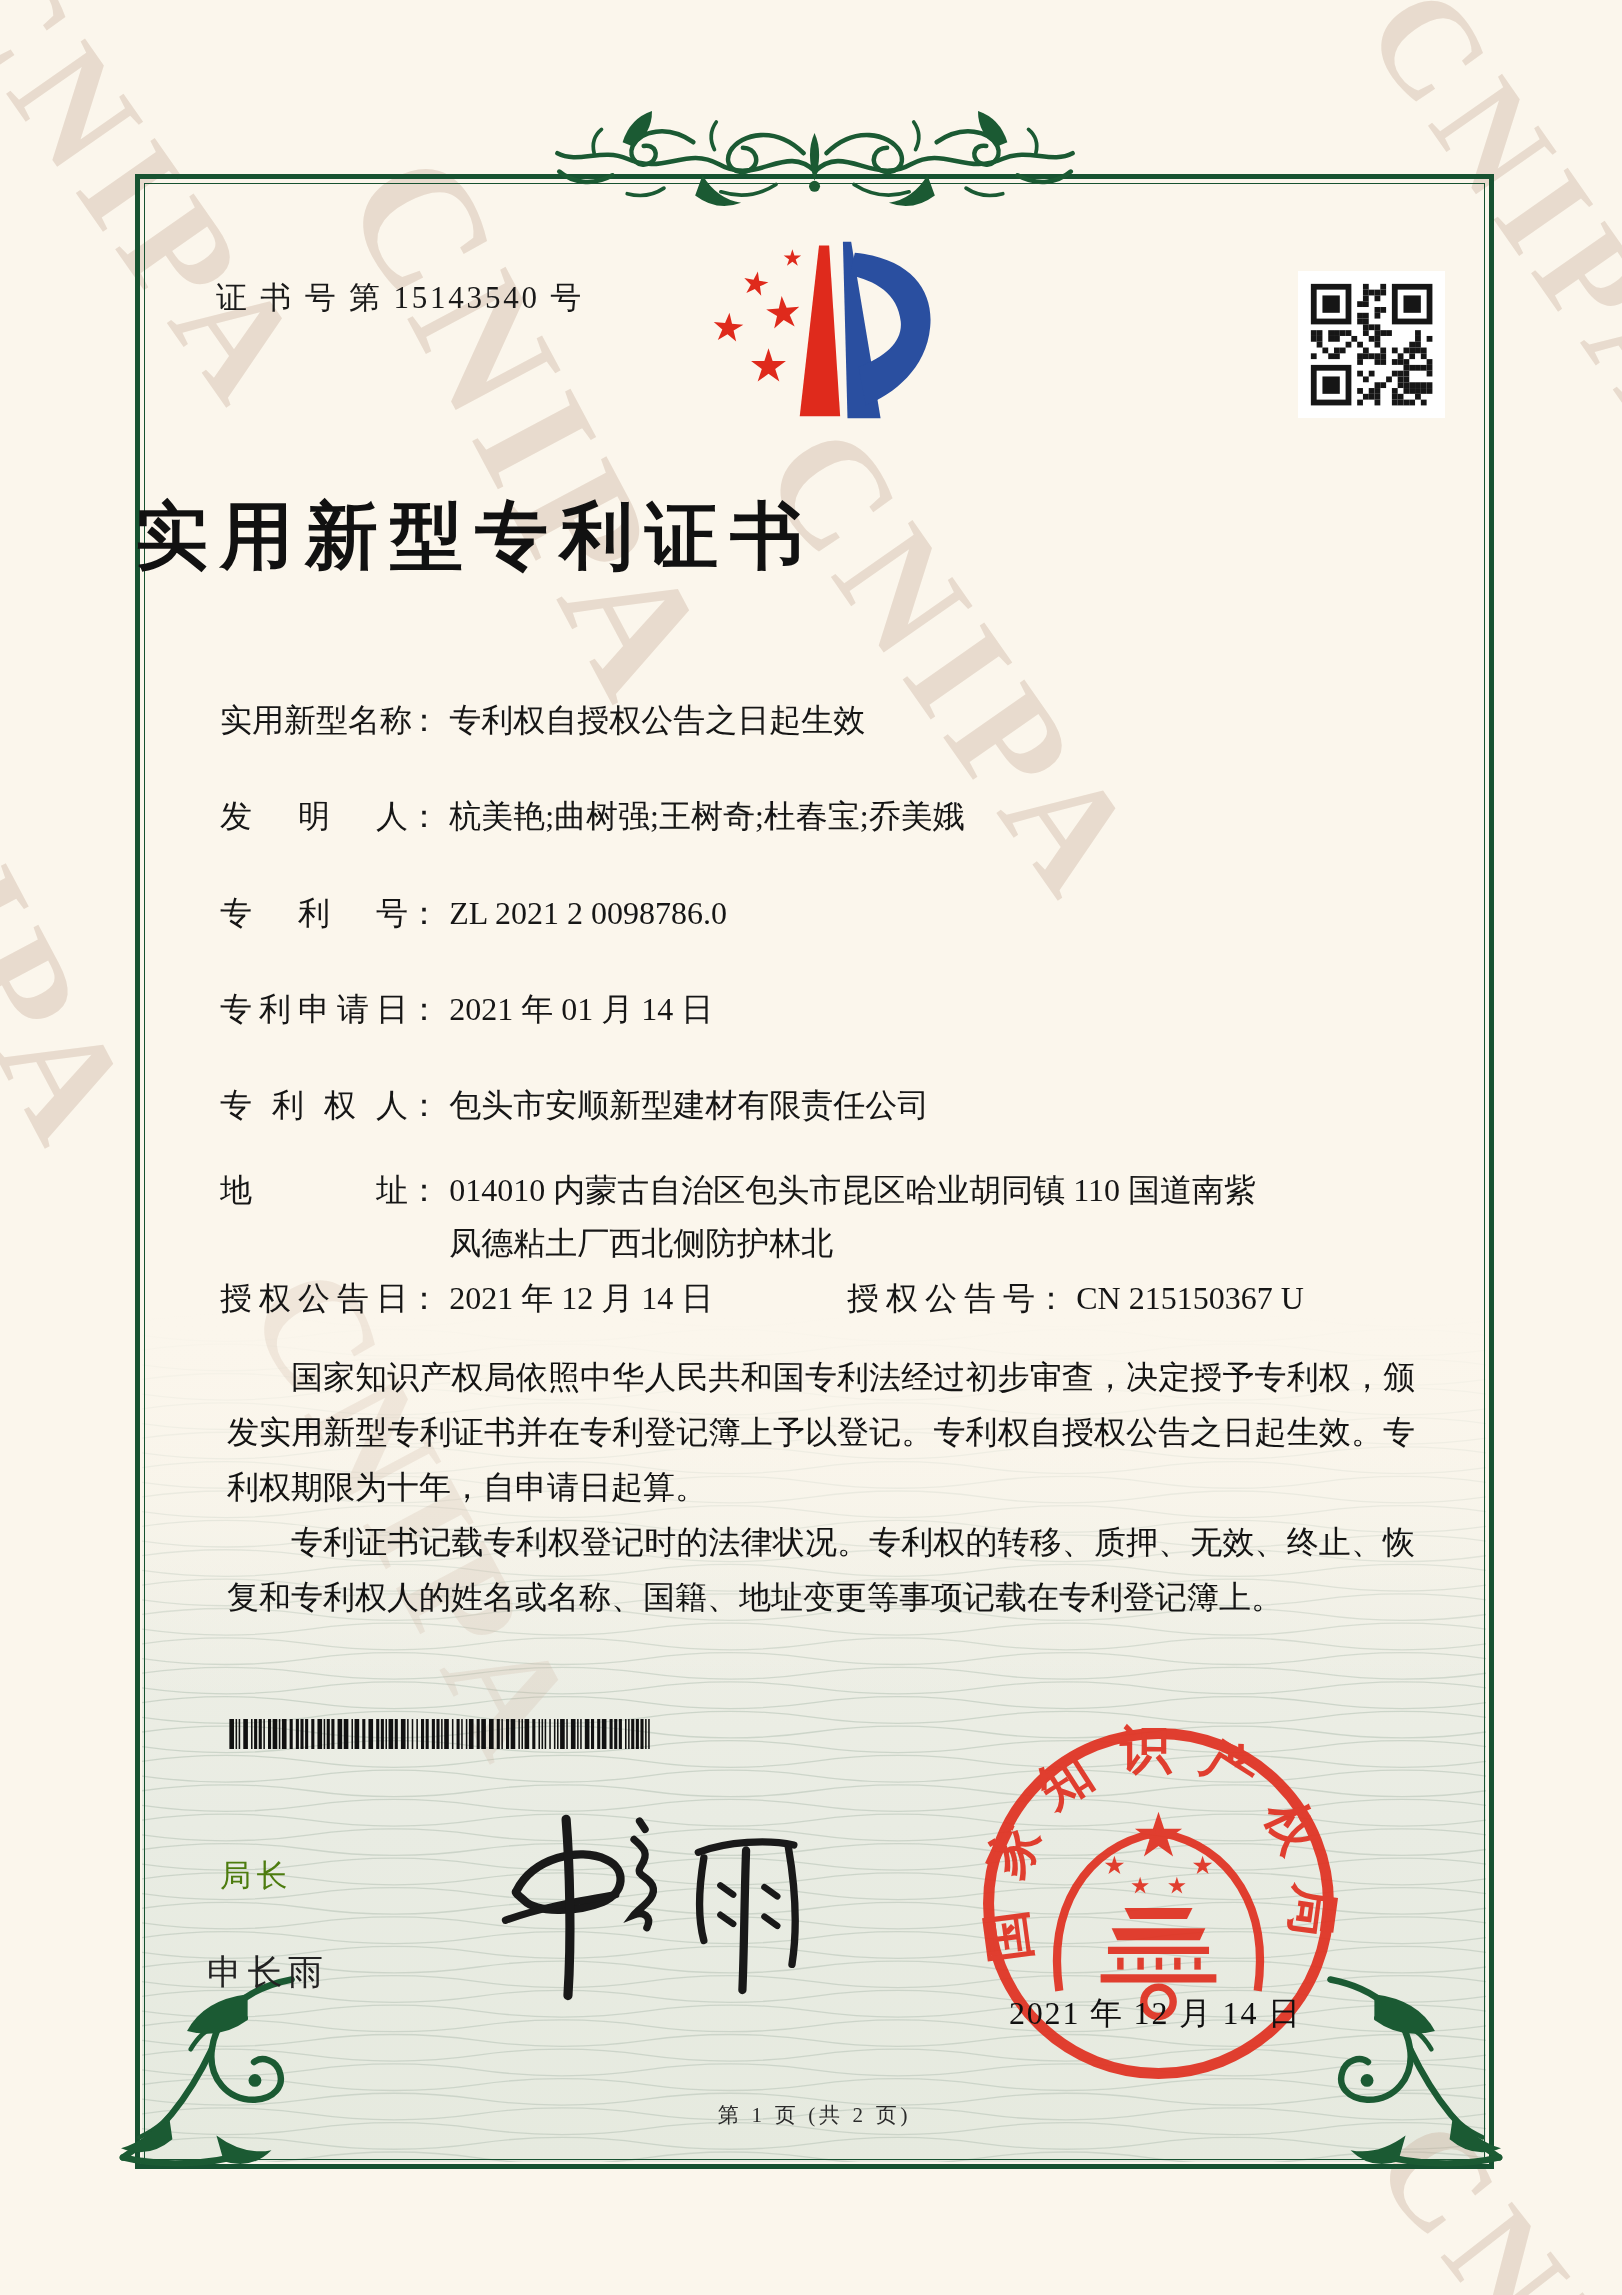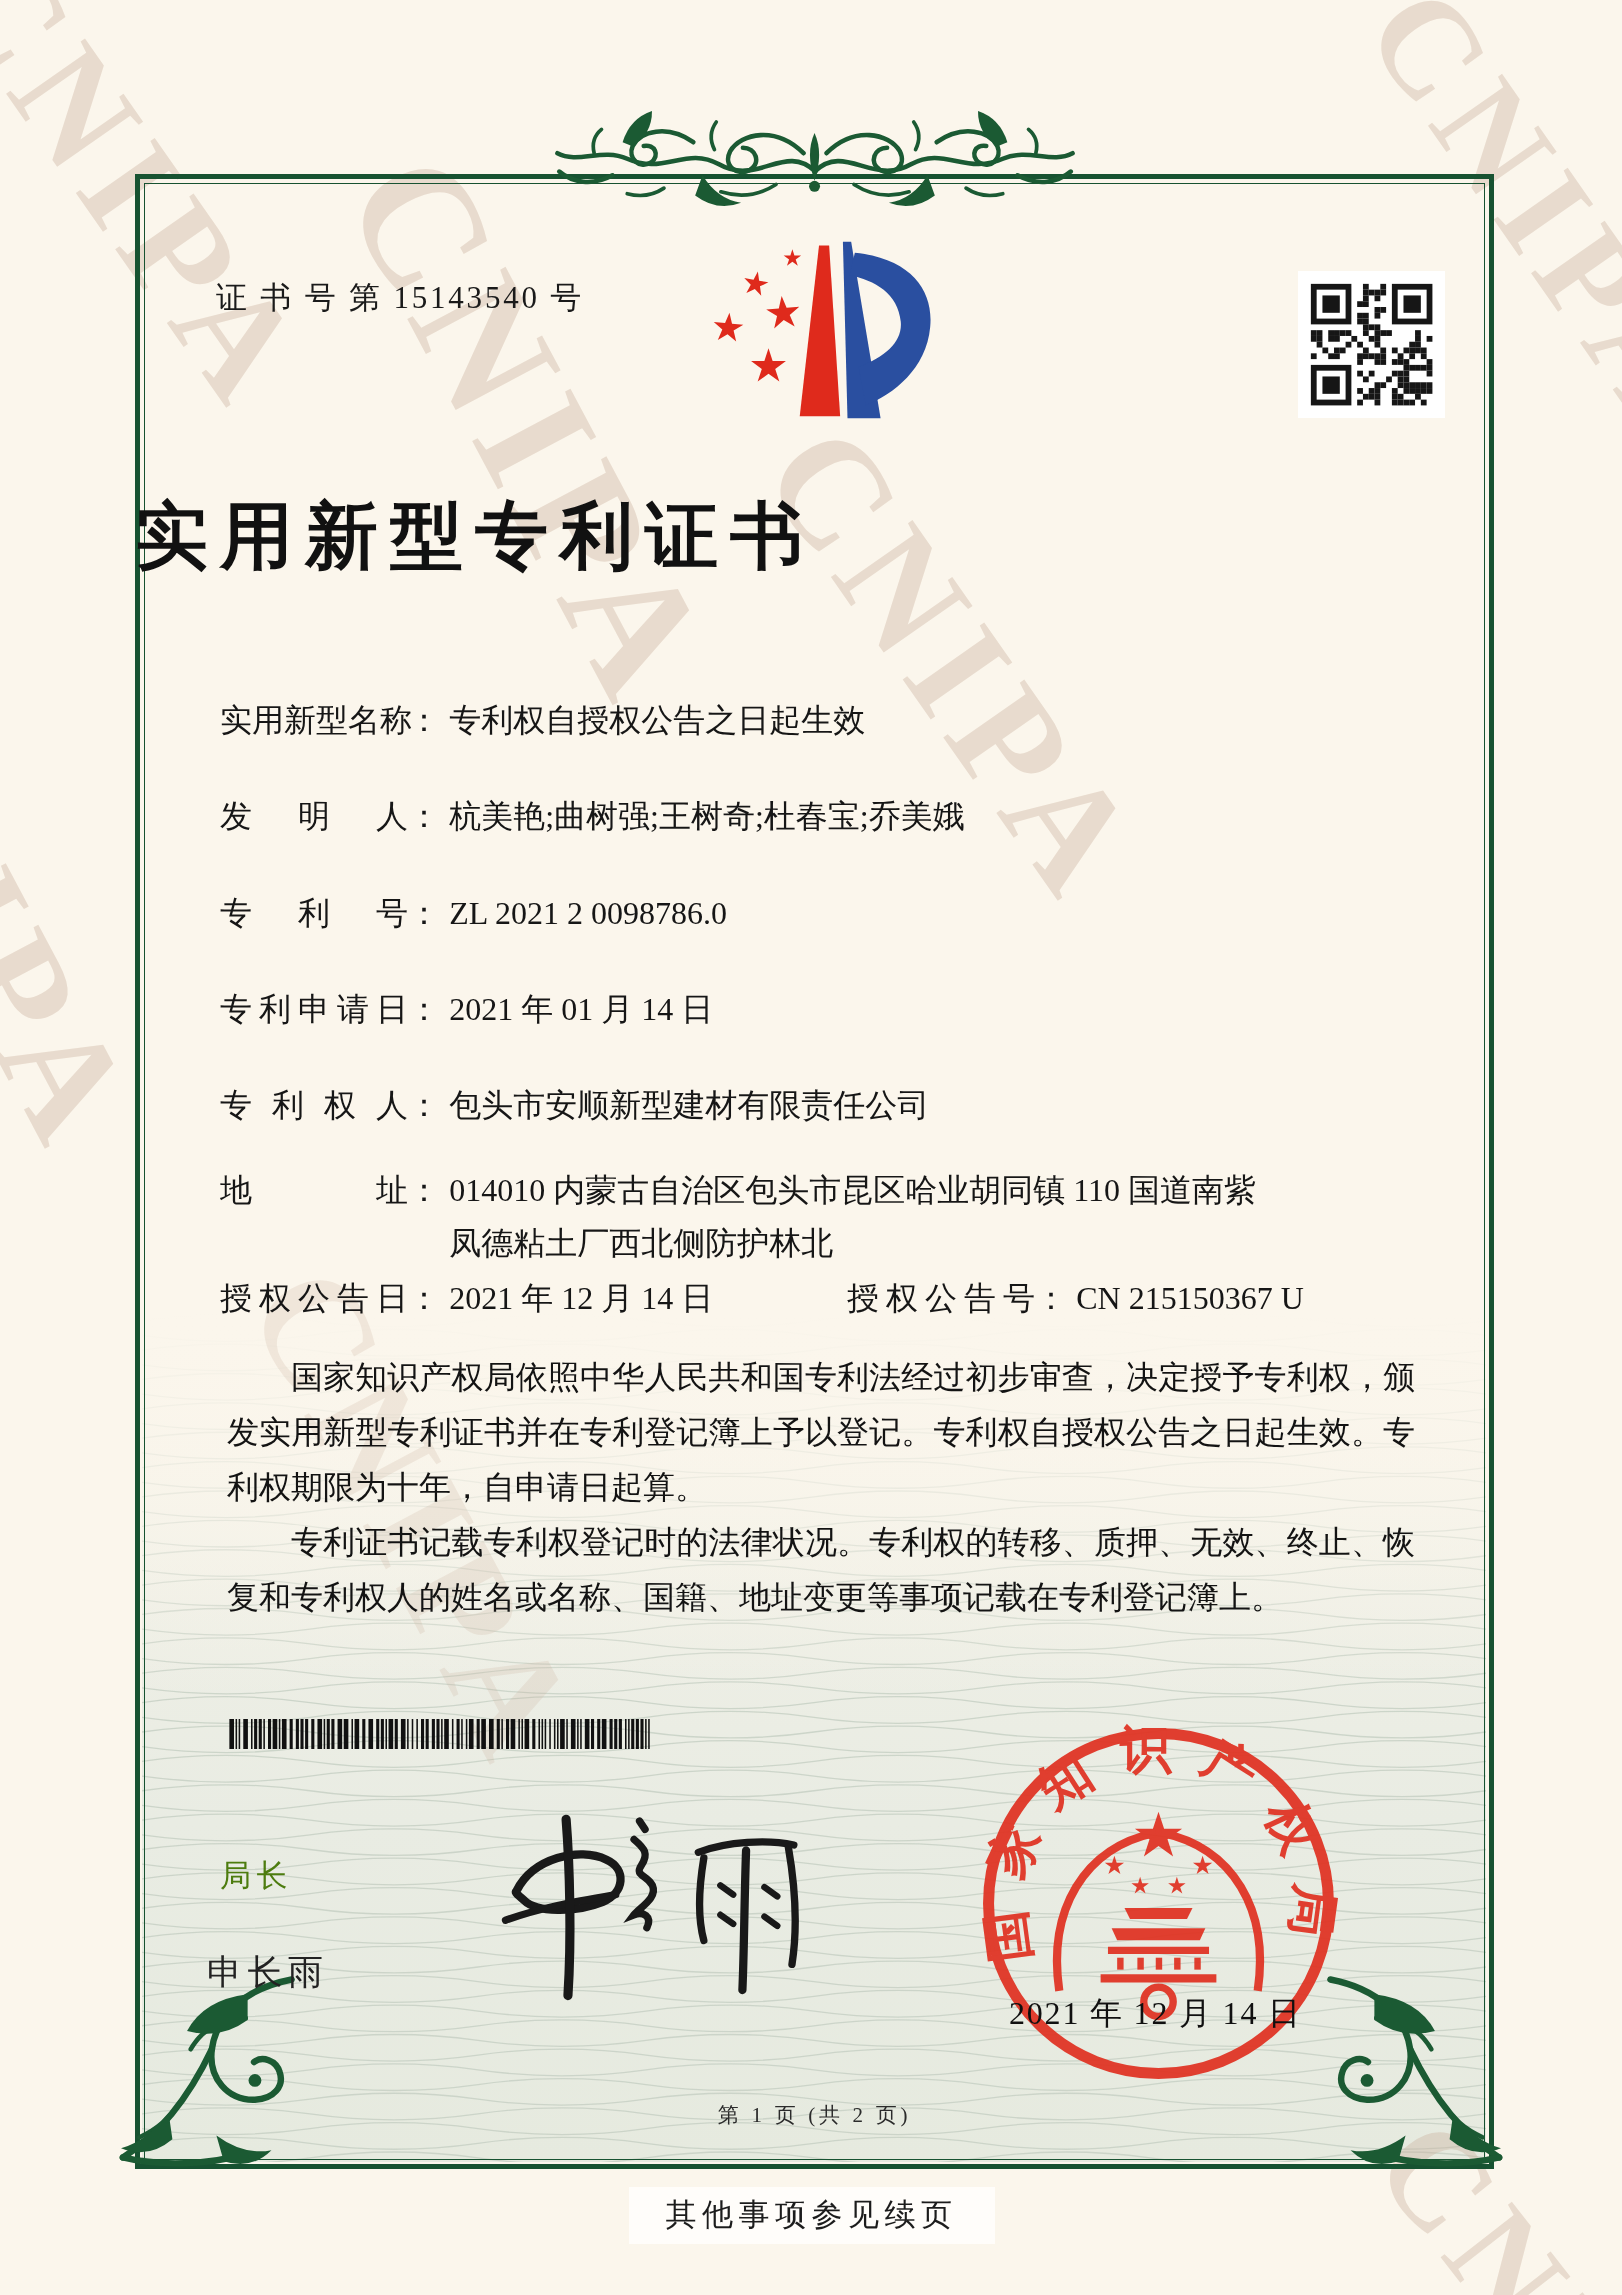--- a/index.html
+++ b/index.html
@@ -558,18 +558,15 @@
         <path d="M95,298 C82,210 122,142 200,126" fill="none" stroke="#e03323" stroke-width="9"></path>
         <path d="M311,298 C324,210 284,142 206,126" fill="none" stroke="#e03323" stroke-width="9"></path>
         <circle cx="203" cy="310" r="16" fill="none" stroke="#e03323" stroke-width="8"></circle>
       </g>
     </svg>
     <div class="abs seal-date">2021 年 12 月 14 日</div>
 
     <div class="abs pageinfo">第 1 页 (共 2 页)</div>
   </div>
 
-  <div class="abs contnote">
-    <span>其他事项参见续页</span>
-  </div>
 
 </div>
 
 
 </body></html>

